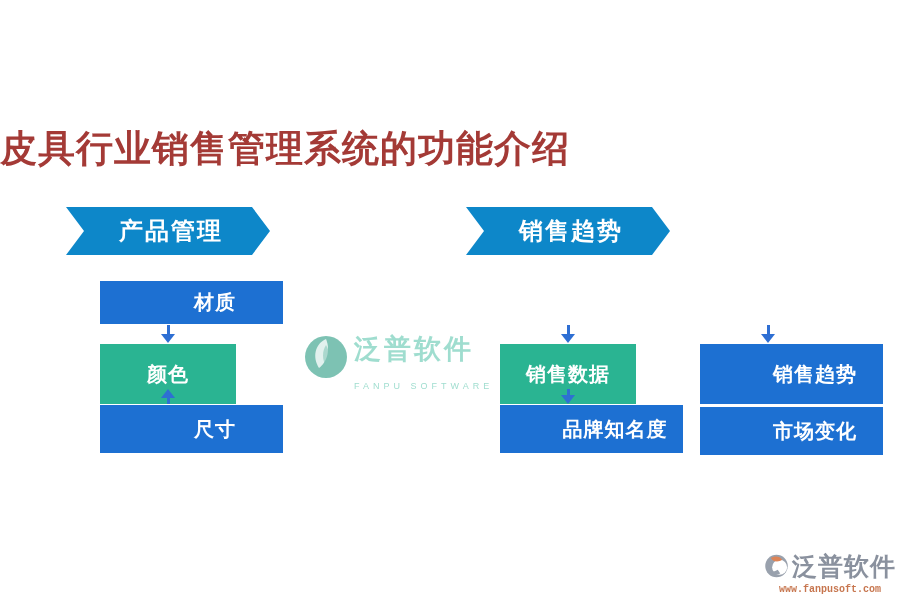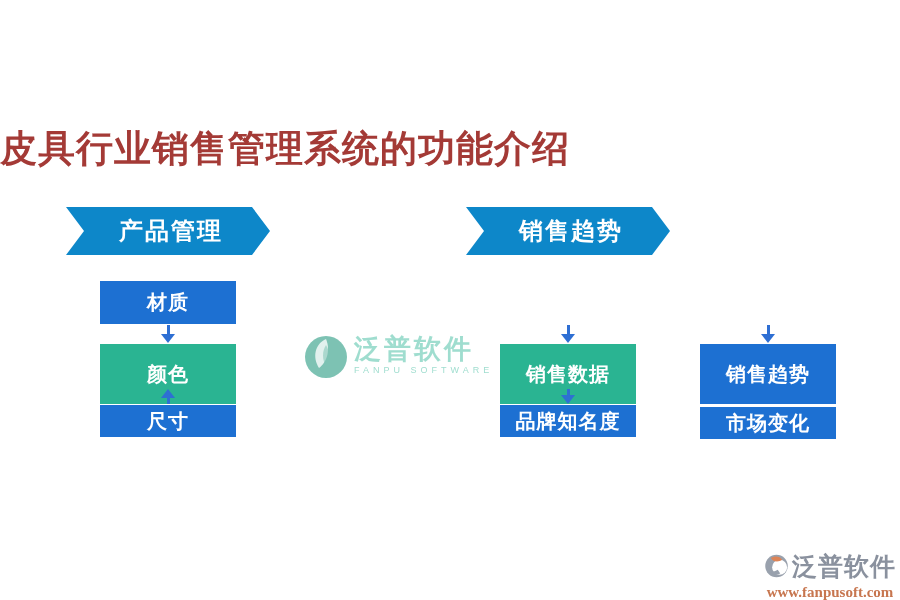--- a/index.html
+++ b/index.html
@@ -24,25 +24,25 @@
   }
   .banner span{
     color:#ffffff;font-size:24px;font-weight:700;letter-spacing:2px;
     padding-left:6px;white-space:nowrap;
   }
   .box{
     position:absolute;left:34px;width:136px;height:43px;
     display:flex;align-items:center;justify-content:center;
     color:#ffffff;font-size:20px;font-weight:700;letter-spacing:1px;white-space:nowrap;
   }
-  .box.blue{background:var(--box-blue);}
+  .box.blue{background:var(--box-blue);padding-left:47px;}
   .box.teal{background:var(--box-teal);}
   .row1{top:74px;}
   .row2{top:137px;height:60px;}
-  .row3{top:198px;height:32px;}
+  .row3{top:198px;height:48px;}
   .connector{
     position:absolute;left:34px;width:136px;
     display:flex;flex-direction:column;align-items:center;
   }
   .connector.c1{top:118px;height:18px;}
   .connector.c2{top:182px;height:15px;}
   .connector.up{flex-direction:column-reverse;}
   .connector .shaft{width:3px;flex:1;background:var(--arrow-blue);}
   .connector .head{width:0;height:0;border-left:7px solid transparent;border-right:7px solid transparent;}
   .connector.down .head{border-top:9px solid var(--arrow-blue);}
@@ -51,32 +51,32 @@
   #watermark{
     position:absolute;left:304px;top:335px;display:flex;align-items:flex-start;
     opacity:.62;pointer-events:none;
   }
   #watermark .wm-text{margin-left:6px;}
   #watermark .wm-brand{
     font-size:27px;font-weight:700;color:var(--watermark-text);
     letter-spacing:3px;line-height:28px;white-space:nowrap;
   }
   #watermark .wm-sub{
-    font-size:9px;color:var(--watermark-text);letter-spacing:4px;margin-top:2px;white-space:nowrap;
+    font-size:9px;color:var(--watermark-text);letter-spacing:4px;margin-top:18px;white-space:nowrap;
   }
   
   #footer{position:absolute;left:764px;top:548px;width:132px;}
   #footer .f-top{display:flex;align-items:center;}
   #footer .f-brand{
     font-size:25px;font-weight:700;color:var(--footer-gray);
     letter-spacing:1px;margin-left:3px;white-space:nowrap;
   }
   #footer .f-url{
-    font-family:Liberation Serif, serif;
-    font-size:15px;font-weight:700;color:var(--footer-orange);
+    font-family:Liberation Mono, monospace;
+    font-size:10px;font-weight:700;color:var(--footer-orange);
     margin-top:0;text-align:center;white-space:nowrap;
   }
 </style>
 </head>
 <body>
 
 <div id="stage">
 
   <div id="title">皮具行业销售管理系统的功能介绍</div>
 

